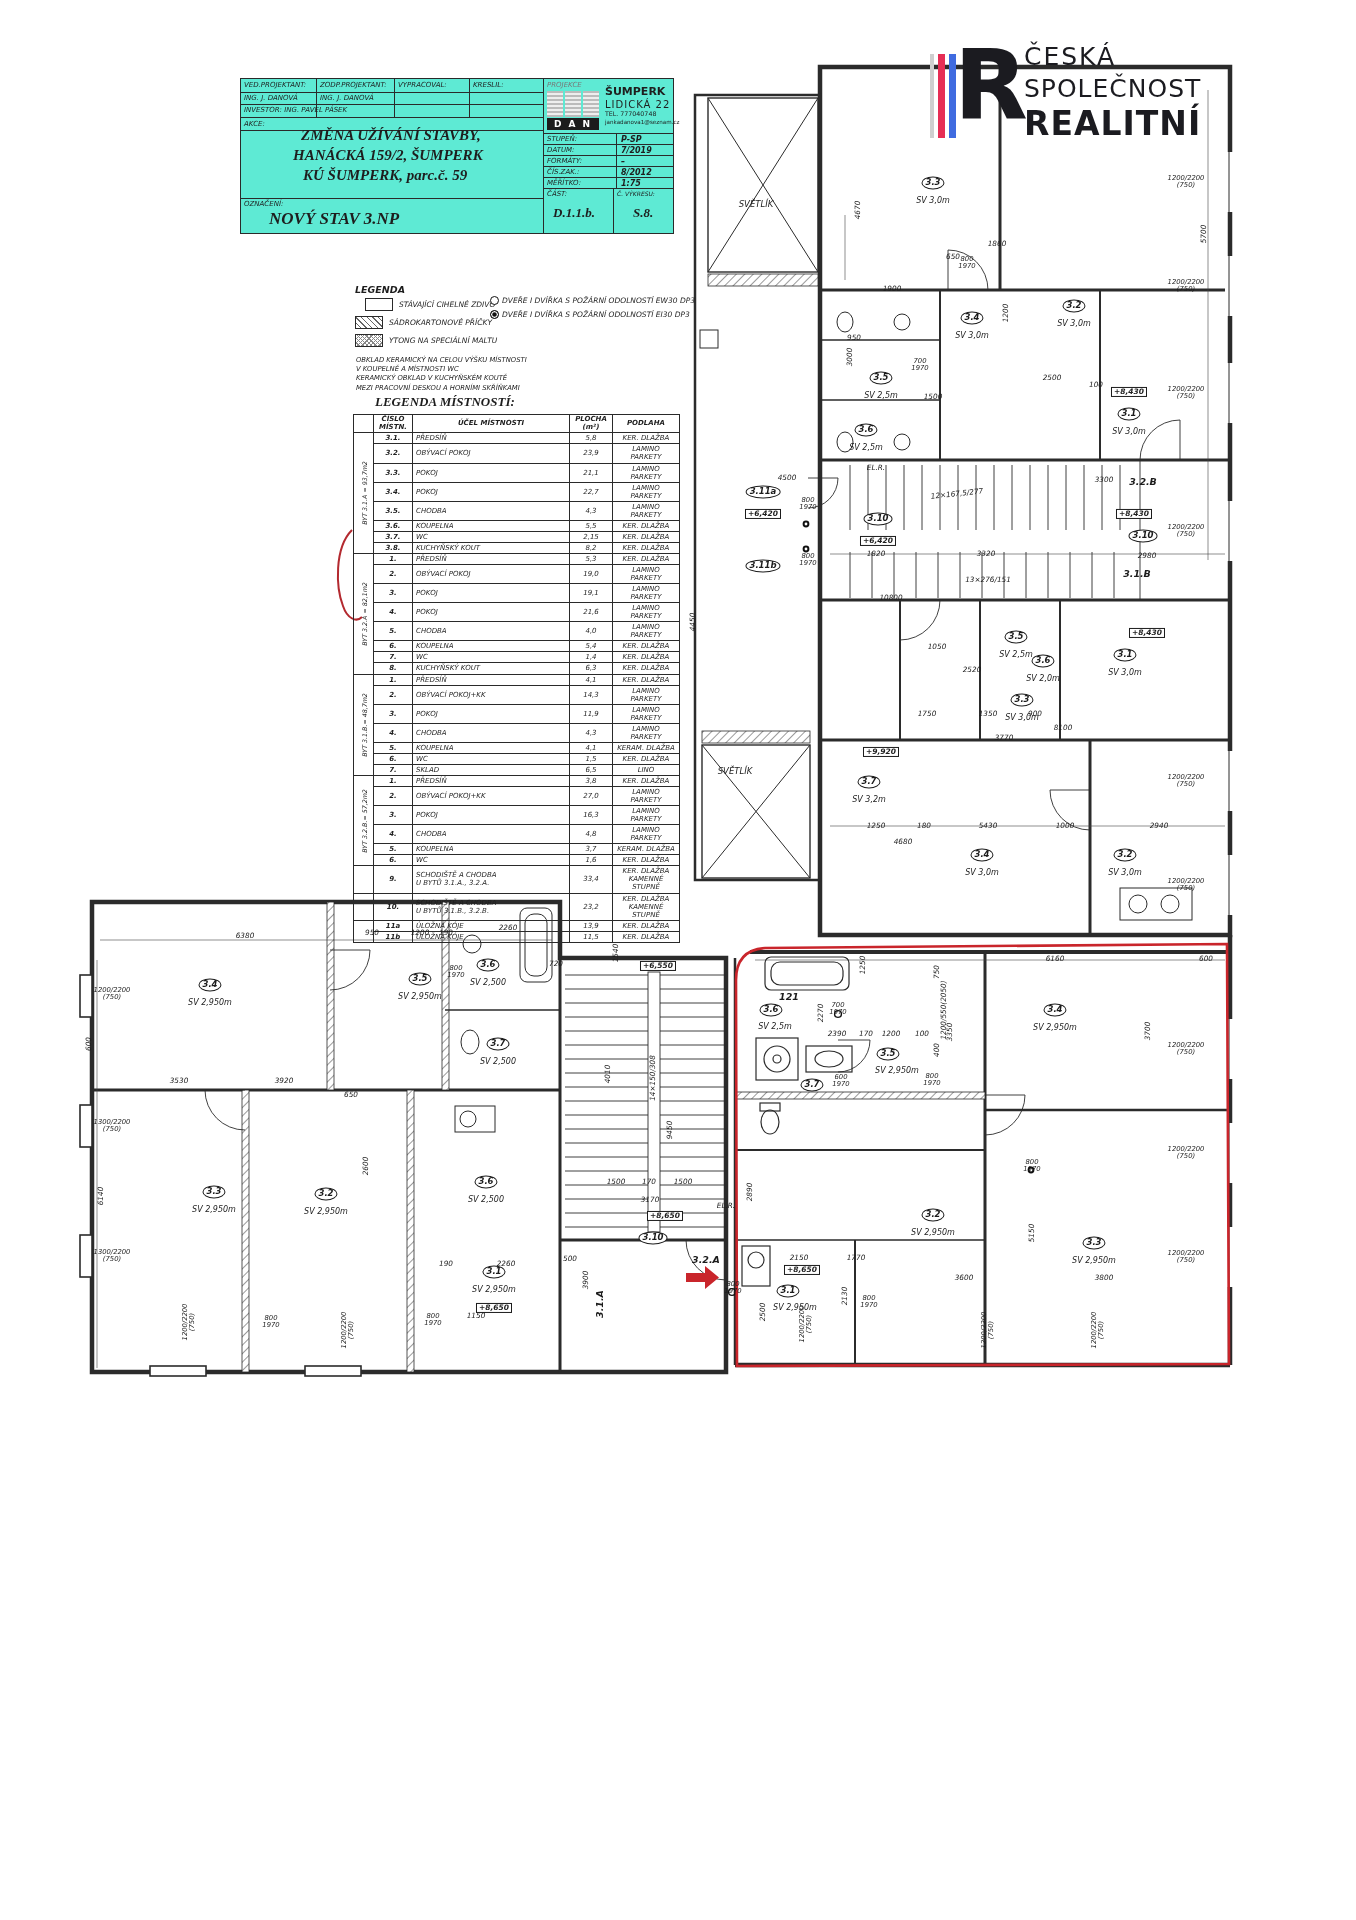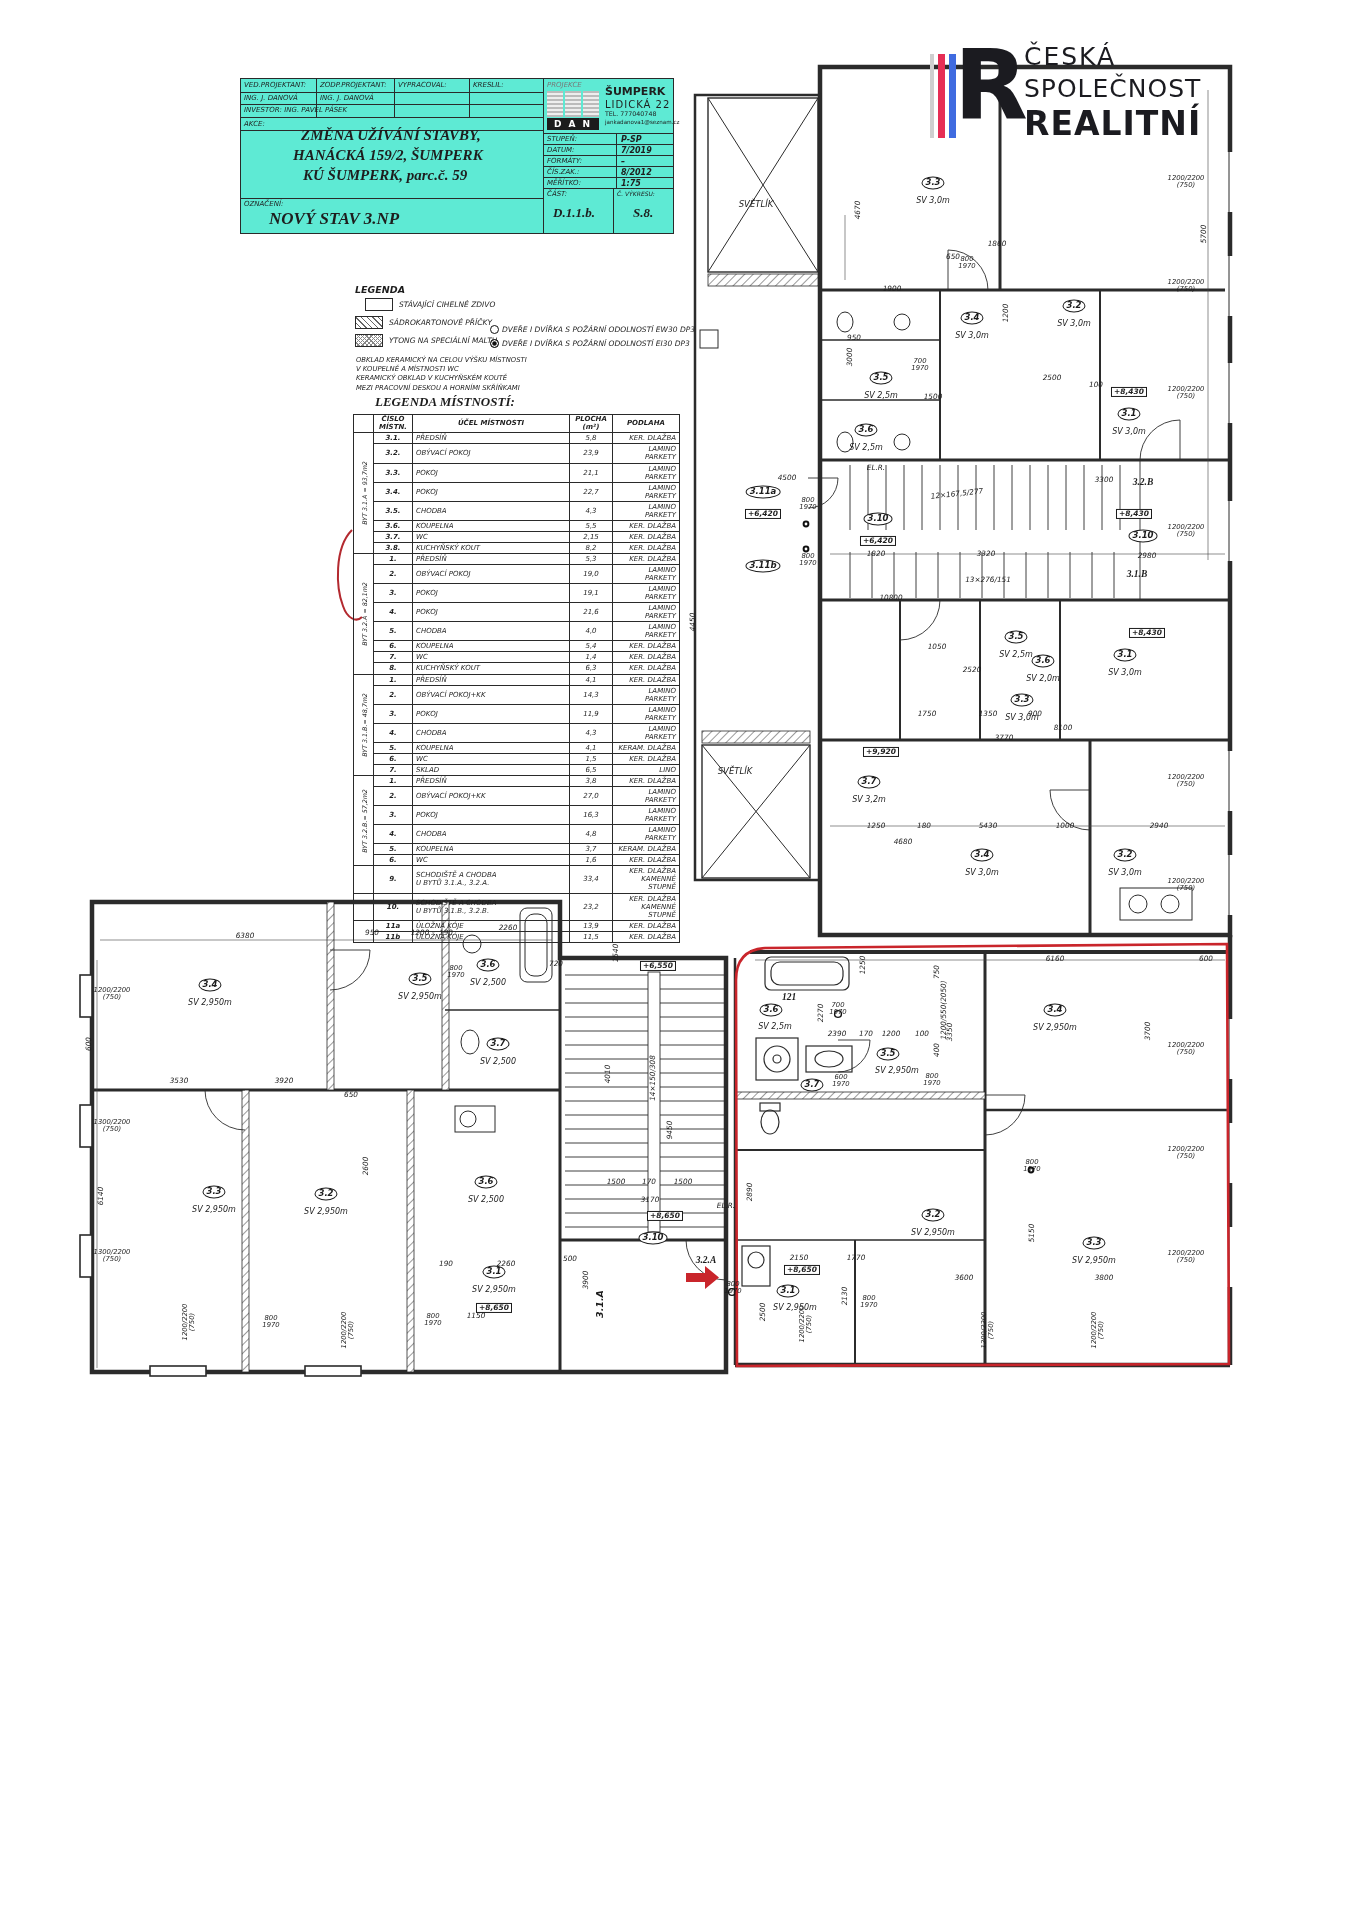--- a/index.html
+++ b/index.html
@@ -16,50 +16,50 @@
   
   .brandtxt{position:absolute;color:#1b1b20;white-space:nowrap;}
   
   .lg-title{font-weight:bold;font-style:italic;font-size:9.5px;}
   .lg-item{position:absolute;font-size:7.5px;font-style:italic;white-space:nowrap;display:flex;align-items:center;gap:6px;}
   .sw{width:26px;height:11px;border:1px solid #2a2a2a;display:inline-block;background:#fff;flex:0 0 auto;}
   .sw.hatch{background:repeating-linear-gradient(45deg,#fff,#fff 3px,#666 3px,#666 4px);}
   .sw.cross{background:
       repeating-linear-gradient(45deg,rgba(255,255,255,0),rgba(255,255,255,0) 2px,#888 2px,#888 3px),
       repeating-linear-gradient(-45deg,#fff,#fff 2px,#888 2px,#888 3px);}
-  .fd{position:absolute;font-size:7.5px;font-style:italic;white-space:nowrap;display:flex;align-items:center;gap:3px;margin-top:29px;}
+  .fd{position:absolute;font-size:7.5px;font-style:italic;white-space:nowrap;display:flex;align-items:center;gap:3px;}
   .dotO{width:7px;height:7px;border:1.8px solid #111;border-radius:50%;display:inline-block;background:#fff;}
   .dotF{width:7px;height:7px;border:1.8px solid #111;border-radius:50%;display:inline-block;background:#111;box-shadow:inset 0 0 0 1.2px #fff;}
   .note{position:absolute;font-size:6.8px;font-style:italic;line-height:1.35;white-space:nowrap;}
   
   #roomtable-wrap{left:353px;top:394px;}
   .rt-title{font-weight:bold;font-style:italic;font-size:13px;font-family:"Liberation Serif",serif;margin-left:22px;}
   table.rt{border-collapse:collapse;margin-top:4px;}
   table.rt td,table.rt th{border:1px solid #2a2a2a;font-size:7px;font-style:italic;padding:1px 3px;vertical-align:middle;}
   table.rt th{font-weight:bold;text-align:center;line-height:1.1;}
   td.c-num{width:32px;text-align:center;font-weight:bold;}
   td.c-ucel{width:150px;text-align:left;}
   td.c-pl{width:36px;text-align:center;}
-  td.c-fl{width:60px;text-align:right;line-height:1.15;}
+  td.c-fl{width:60px;text-align:center;line-height:1.15;}
   td.grp{width:13px;border:1px solid #2a2a2a;position:relative;}
   th.noborder{border:none;background:#fff;}
   .vert{transform:rotate(-90deg);transform-origin:center;font-size:6.3px;white-space:nowrap;position:absolute;left:50%;top:50%;translate:-50% -50%;}
   
   #plan-labels{left:0;top:0;width:1356px;height:1920px;pointer-events:none;}
   .pl{position:absolute;transform:translate(-50%,-50%);text-align:center;line-height:1.08;
       font-style:italic;color:#1c1c1c;white-space:nowrap;background:transparent;}
   .pl.rc{border:1.2px solid #1c1c1c;border-radius:50%;padding:1px 3px;font-weight:bold;font-size:8.5px;background:#fff;}
   .pl.sv{font-size:8px;}
   .pl.dim{font-size:7.3px;}
   .pl.dimv{font-size:7.3px;transform:translate(-50%,-50%) rotate(-90deg);}
   .pl.door{font-size:6.8px;}
   .pl.win{font-size:6.8px;}
   .pl.winv{font-size:6.8px;transform:translate(-50%,-50%) rotate(-90deg);}
   .pl.box{border:1px solid #1c1c1c;padding:0 2px;font-size:7.5px;font-weight:bold;background:#fff;}
-  .pl.apt{font-weight:bold;font-size:9.5px;font-family:Liberation Serif, serif;}
+  .pl.apt{font-weight:bold;font-size:9.5px;}
   .pl.aptv{font-weight:bold;font-size:9.5px;transform:translate(-50%,-50%) rotate(-90deg);}
   .pl.txt{font-size:8.5px;}
 </style>
 </head>
 <body>
 
 <svg class="abs" id="plan-svg" width="1356" height="1920" viewBox="0 0 1356 1920" style="left:0;top:0;">
   <defs>
     <pattern id="hp" width="6" height="6" patternUnits="userSpaceOnUse" patternTransform="rotate(45)">
       <rect width="6" height="6" fill="#ffffff"></rect>

